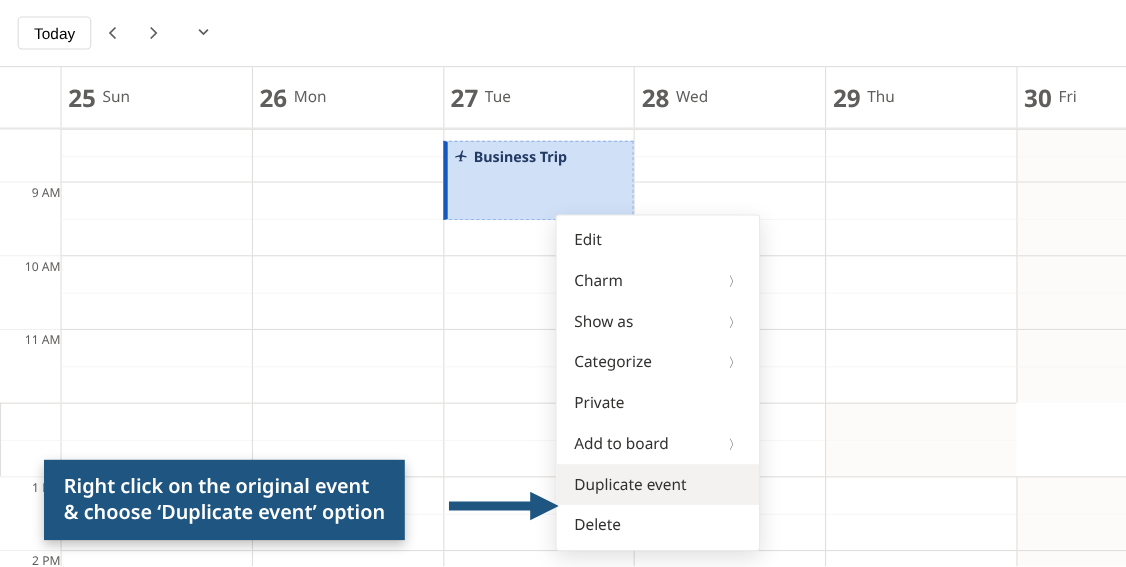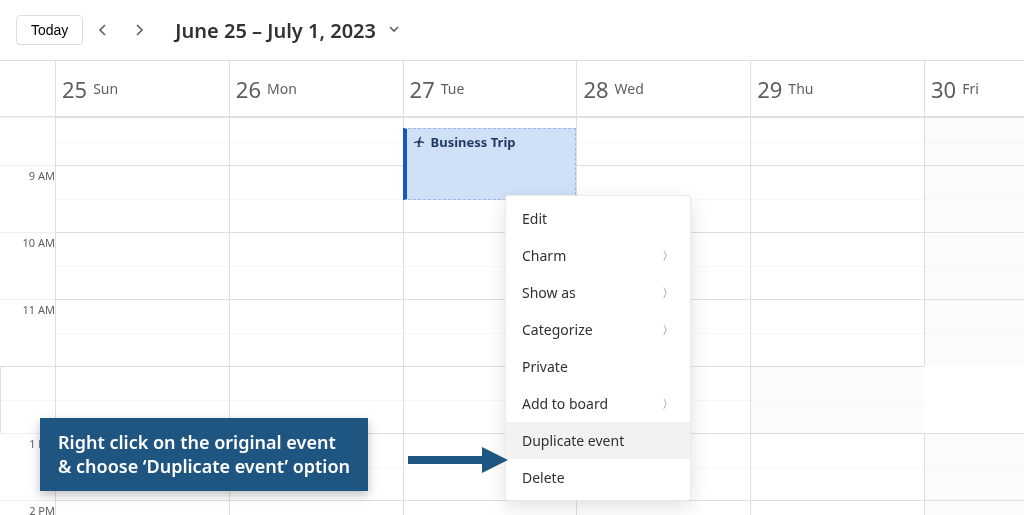--- a/index.html
+++ b/index.html
@@ -61,21 +61,21 @@
     height: 56px;
     border-bottom: 1px solid #e1dfdd;
   }
   .day-header {
     display: flex;
     align-items: center;
     gap: 6px;
     padding: 8px 4px 8px 6px;
     border-left: 1px solid #e1dfdd;
   }
-  .day-header .num { font-size: 22px; color: #605e5c; font-weight: 400; }
+  .day-header .num { font-size: 22px; color: #605e5c; font-weight: 700; }
   .day-header .dow { font-size: 14px; color: #605e5c; }
   .gutter-spacer, .gutter { border-left: none; }
 
   
   .grid-body {
     position: relative;
     height: calc(100% - 56px);
     overflow: hidden;
   }
   .hour-row {
@@ -187,21 +187,20 @@
     <svg width="12" height="12" viewBox="0 0 12 12">
         <path d="M8 1 L3 6 L8 11" fill="none" stroke="#605e5c" stroke-width="1.6"></path>
       </svg>
   </div>
   <div class="nav-arrow">
     <svg width="12" height="12" viewBox="0 0 12 12">
         <path d="M4 1 L9 6 L4 11" fill="none" stroke="#605e5c" stroke-width="1.6"></path>
       </svg>
   </div>
   <div class="date-range">
-    <span>June 25 – July 1, 2023</span>
     <span class="caret">
       <svg width="12" height="12" viewBox="0 0 12 12">
           <path d="M2 4 L6 8 L10 4" fill="none" stroke="#605e5c" stroke-width="1.6"></path>
         </svg>
     </span>
   </div>
 </div>
 
 <div class="cal">
 

